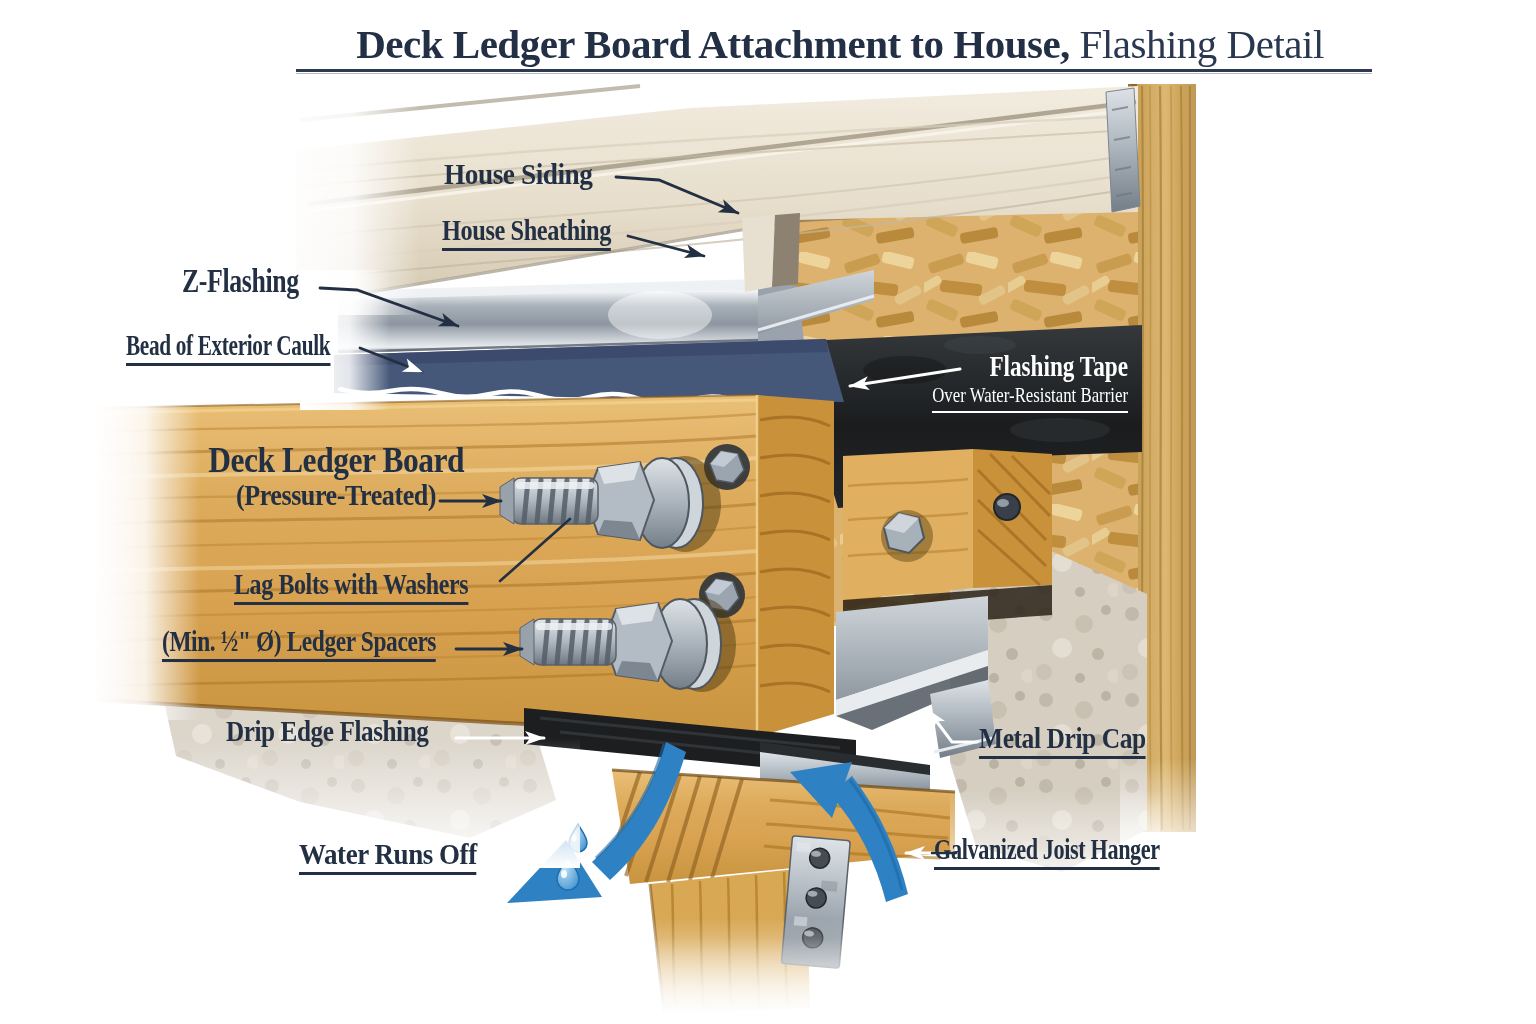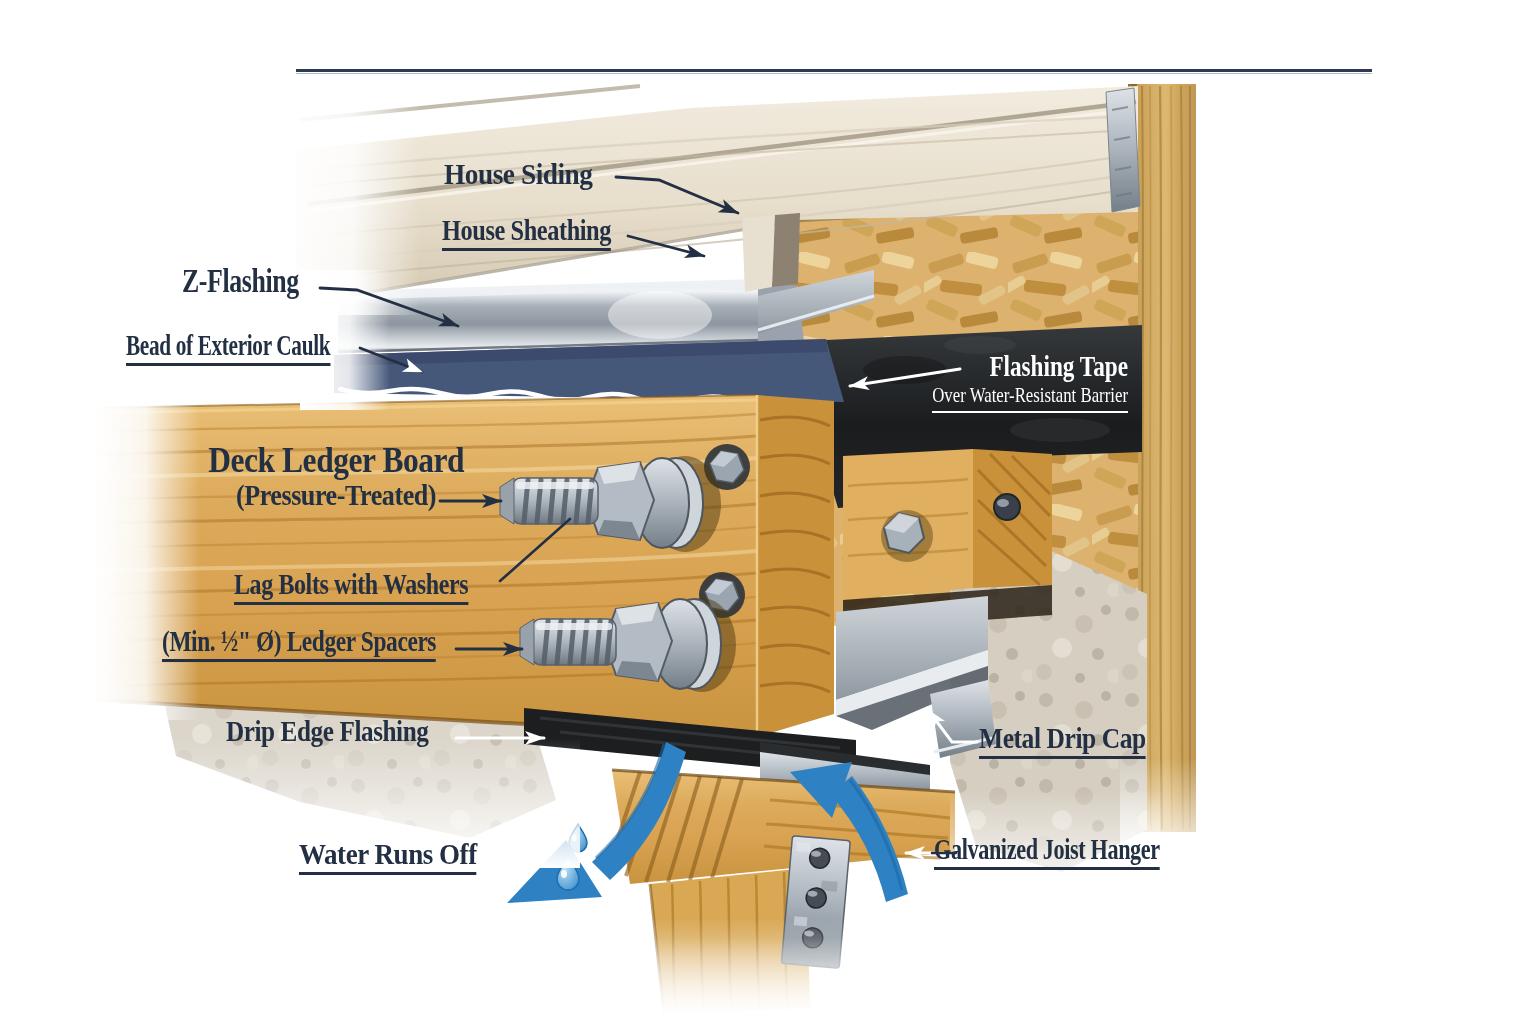--- a/index.html
+++ b/index.html
@@ -369,20 +369,23 @@
       <path d="M440,501 L501,501" stroke="#233043" stroke-width="2.8" marker-end="url(#mDark)"></path>
       <path d="M500,581 L570,519" stroke="#233043" stroke-width="2.6"></path>
       <path d="M456,649 L522,649" stroke="#233043" stroke-width="2.8" marker-end="url(#mDark)"></path>
       <path d="M456,738 L544,738" stroke="#ffffff" stroke-width="3" marker-end="url(#mWhite)"></path>
       <path d="M977,742 L952,742 L928,710" stroke="#ffffff" stroke-width="3" marker-end="url(#mWhite)"></path>
       <path d="M956,853 L906,853" stroke="#ffffff" stroke-width="3" marker-end="url(#mWhite)"></path>
       <path d="M932,853 L956,853" stroke="#233043" stroke-width="2.5"></path>
     </g>
   </svg>
 
+  <div class="title">
+    <span class="t-main">Deck Ledger Board Attachment to House,</span><span class="t-suffix"> Flashing Detail</span>
+  </div>
   <div class="title-rule"></div>
   <div class="title-rule2"></div>
 
   <div class="lbl" style="left:444px;top:158px;font-size:30px;transform:scaleX(.91)">
     <span>House Siding</span>
   </div>
 
   <div class="lbl" style="left:442px;top:215px;font-size:29px;transform:scaleX(.84)">
     <span class="u">House Sheathing</span>
   </div>

